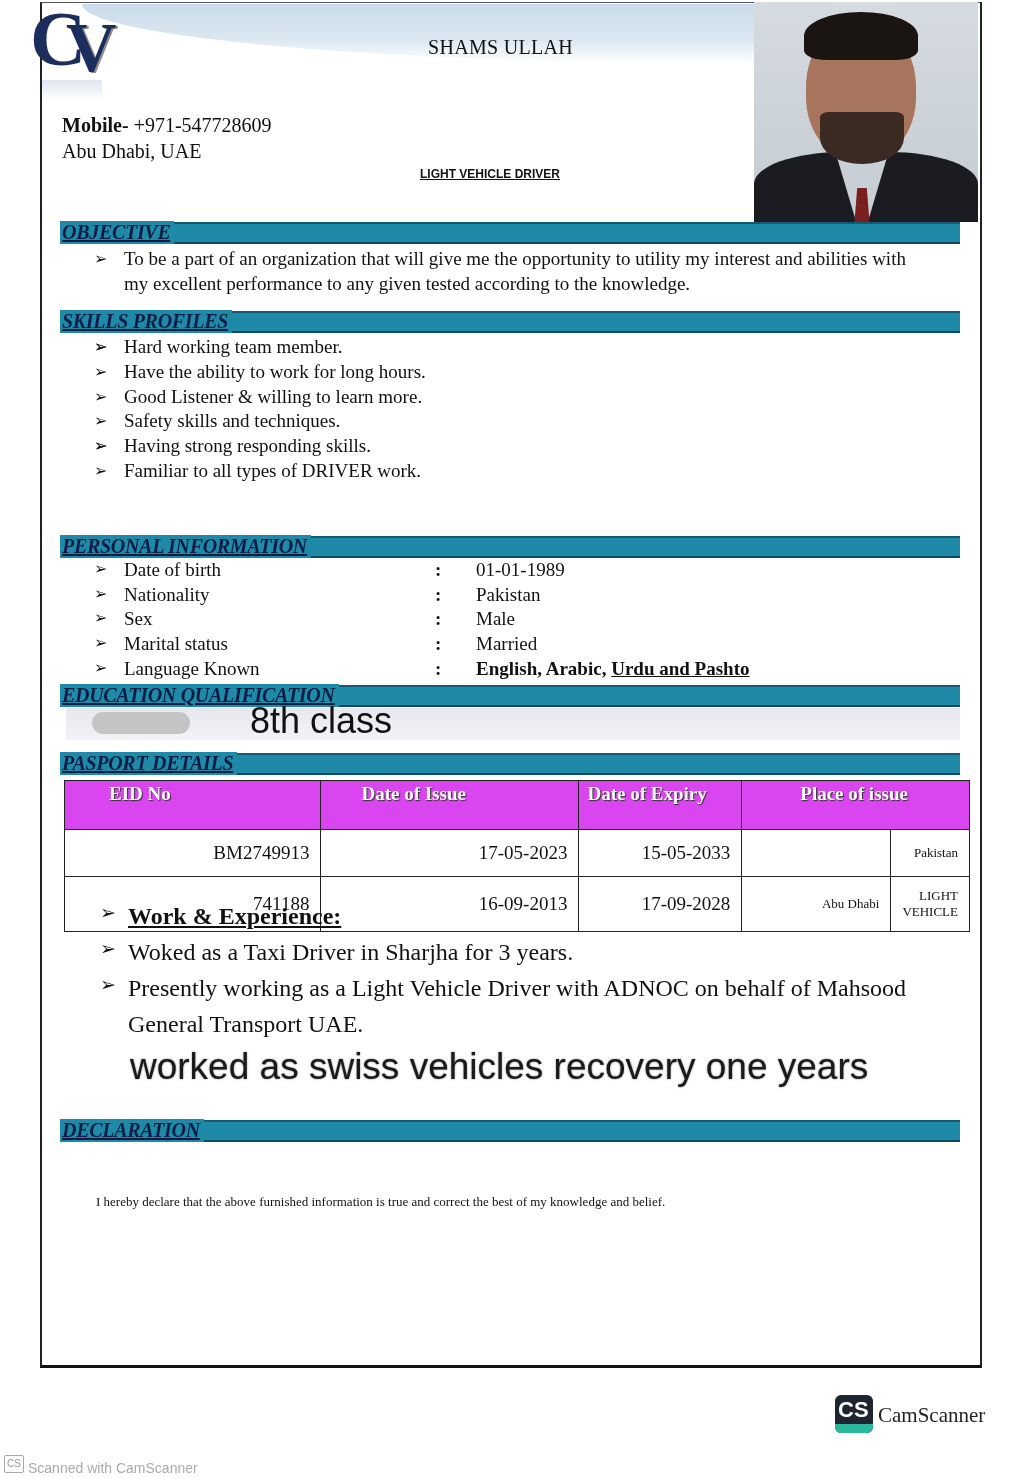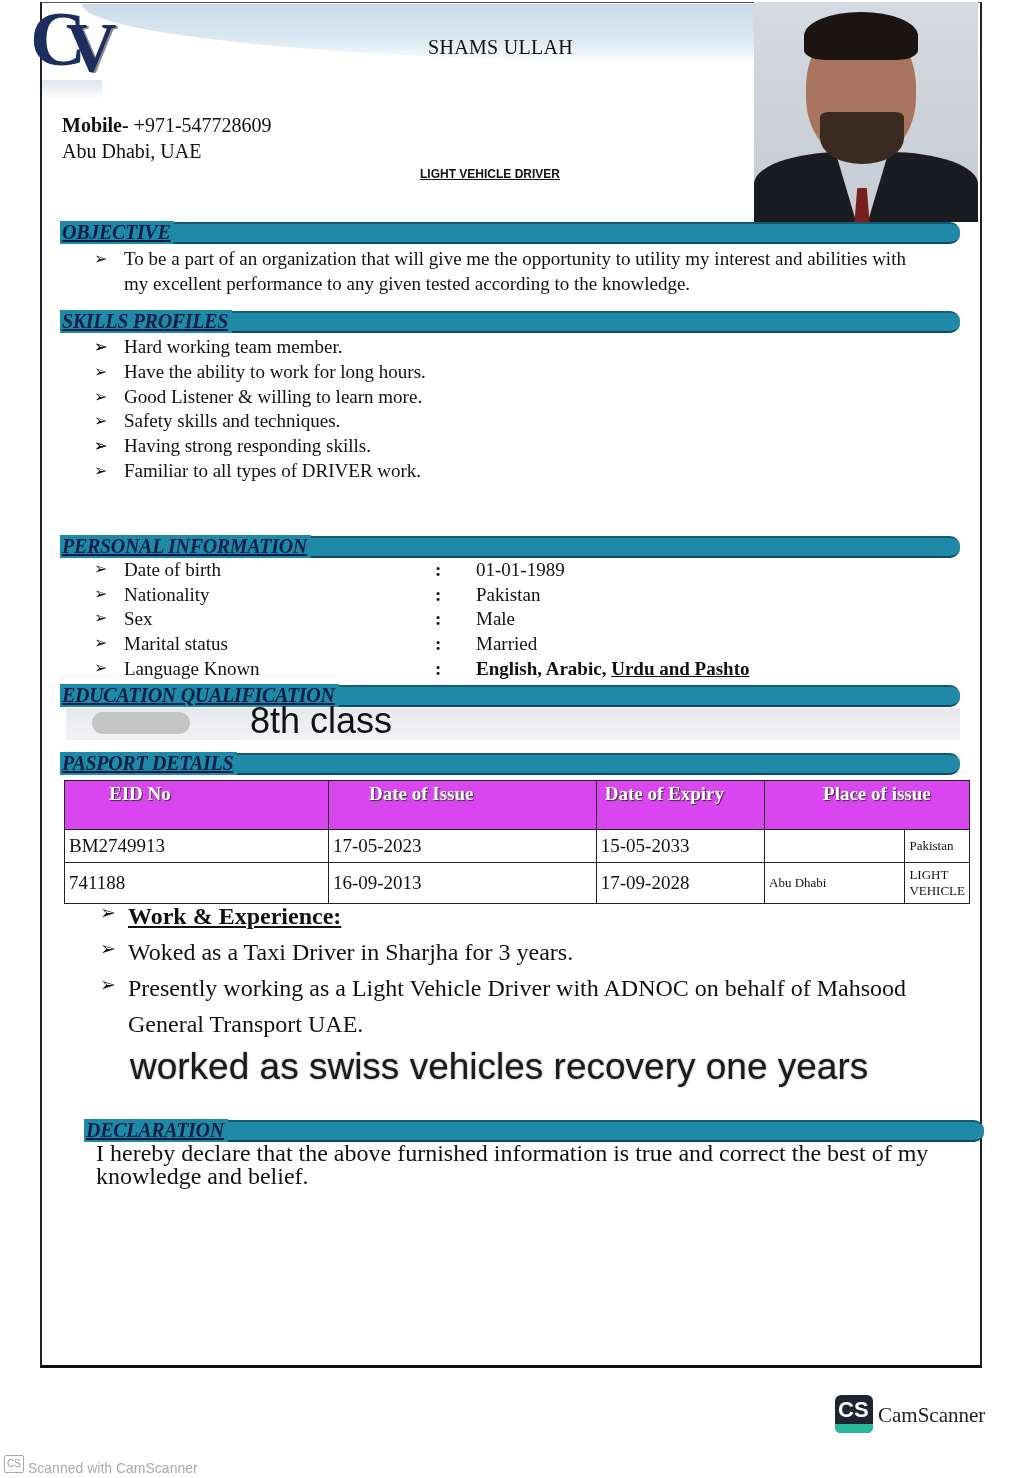--- a/index.html
+++ b/index.html
@@ -15,48 +15,48 @@
   .mobile b { font-weight: bold; }
   .city { position: absolute; left: 62px; top: 140px; font-size: 20px; }
   .job-title { position: absolute; left: 420px; top: 167px; font-family: Liberation Sans, sans-serif; font-size: 12px; font-weight: bold; text-decoration: underline; }
   .photo { position: absolute; left: 754px; top: 2px; width: 224px; height: 220px; background: linear-gradient(180deg, #d5dbe0, #c4cbd1); overflow: hidden; }
   .photo .head { position: absolute; left: 52px; top: 18px; width: 110px; height: 140px; background: #a8745e; border-radius: 48% 48% 45% 45%; }
   .photo .hair { position: absolute; left: 50px; top: 10px; width: 114px; height: 48px; background: #1a1512; border-radius: 50% 50% 20% 20%; }
   .photo .beard { position: absolute; left: 66px; top: 110px; width: 84px; height: 52px; background: #3a2a22; border-radius: 10% 10% 50% 50%; }
   .photo .suit { position: absolute; left: 0; top: 150px; width: 224px; height: 80px; background: #1b1c22; border-radius: 40% 40% 0 0; }
   .photo .shirt { position: absolute; left: 82px; top: 152px; width: 52px; height: 70px; background: #c8cfd6; clip-path: polygon(0 0, 100% 0, 60% 100%, 40% 100%); }
   .photo .tie { position: absolute; left: 100px; top: 186px; width: 16px; height: 40px; background: #7a1f1f; clip-path: polygon(20% 0, 80% 0, 100% 100%, 0 100%); }
-  .section-bar { position: absolute; left: 60px; width: 900px; height: 22px; background: #1e8aa8; border-top: 2px solid #145a73; border-bottom: 2px solid #0f4a60; box-sizing: border-box; border-radius: 10px; }
+  .section-bar { position: absolute; left: 60px; width: 900px; height: 22px; background: #1e8aa8; border-top: 2px solid #145a73; border-bottom: 2px solid #0f4a60; box-sizing: border-box; }
   .section-bar .label { position: absolute; left: 0; top: -3px; padding: 0 4px 0 2px; font-family: "Liberation Serif", serif; font-size: 20px; font-weight: bold; font-style: italic; color: #0b1d45; text-decoration: underline; background: #1e8aa8; letter-spacing: -0.3px; }
   .bullet-list { position: absolute; left: 94px; margin: 0; padding: 0; list-style: none; font-size: 19px; }
   .bullet-list li { position: relative; padding-left: 30px; line-height: 24.8px; }
   .bullet-list li .arrow { position: absolute; left: 0; top: 0; font-size: 16px; }
   .obj-text { position: absolute; left: 94px; top: 246px; width: 820px; font-size: 19px; line-height: 25px; }
   .obj-text .arrow { position: absolute; left: 0; top: 0; font-size: 16px; }
   .obj-text .txt { display: block; padding-left: 30px; }
   .pi-row { position: absolute; left: 94px; width: 760px; font-size: 19px; height: 25px; }
   .pi-row .arrow { position: absolute; left: 0; top: 0; font-size: 16px; }
   .pi-row .k { position: absolute; left: 30px; }
   .pi-row .colon { position: absolute; left: 341px; font-weight: bold; }
   .pi-row .v { position: absolute; left: 382px; }
   .pi-row .v.bold { font-weight: bold; }
   .pi-row .v .ul { text-decoration: underline; }
   .edu-strip { position: absolute; left: 66px; top: 708px; width: 894px; height: 32px; background: linear-gradient(180deg, #e7e7ee, #f3f3f7); }
   .edu-blur { position: absolute; left: 92px; top: 712px; width: 98px; height: 22px; border-radius: 11px; background: #c4c4c4; }
   .edu-text { position: absolute; left: 250px; top: 700px; font-family: Liberation Sans, sans-serif; font-size: 36px; color: #111; }
   table.pass { position: absolute; left: 64px; top: 780px; width: 906px; border-collapse: collapse; font-size: 19px; }
   table.pass th { background: #d946ef; color: #fff; font-weight: bold; font-size: 19px; text-align: left; vertical-align: top; border: 1.5px solid #222; height: 46px; padding: 2px 0 0 0; text-shadow: 1px 1px 1px #333; }
-  table.pass td { border: 1.5px solid #222; text-align: left; height: 24px; padding: 4px; }
+  table.pass td { border: 1.5px solid #222; text-align: right; height: 24px; padding: 11px; }
   table.pass td.small { font-size: 13px; }
   .work { position: absolute; left: 100px; width: 840px; font-size: 24px; }
   .work .arrow { position: absolute; left: 0; top: 3px; font-size: 19px; }
   .work .t { display: block; padding-left: 28px; line-height: 36px; }
   .work .heading { font-weight: bold; text-decoration: underline; }
   .swiss { position: absolute; left: 130px; top: 1046px; font-family: "Liberation Sans", sans-serif; font-size: 37px; color: #1a1a1a; text-shadow: 0 0 2px #777; }
-  .decl-text { position: absolute; left: 96px; top: 1142px; width: 870px; font-size: 24px; line-height: 23px; }
+  .decl-text { position: absolute; left: 96px; top: 1190px; width: 870px; font-size: 13px; line-height: 23px; }
   .cs-logo { position: absolute; left: 835px; top: 1395px; width: 38px; height: 38px; border-radius: 6px; background: #1e2530; overflow: hidden; }
   .cs-logo .cs { position: absolute; left: 3px; top: 2px; font-family: "Liberation Sans", sans-serif; font-weight: bold; font-size: 22px; color: #fff; }
   .cs-logo .band { position: absolute; left: 0; bottom: 0; width: 100%; height: 9px; background: #2ab89a; }
   .cs-name { position: absolute; left: 878px; top: 1403px; font-size: 21px; color: #222; }
   .small-cs { position: absolute; left: 4px; top: 1455px; width: 18px; height: 16px; border: 1px solid #aaa; border-radius: 2px; font-family: "Liberation Sans", sans-serif; font-size: 10px; color: #999; text-align: center; line-height: 16px; }
   .small-cs-text { position: absolute; left: 28px; top: 1460px; font-family: "Liberation Sans", sans-serif; font-size: 14px; color: #aaa; }
 </style>
 </head>
 <body>
 
@@ -186,21 +186,21 @@
 <div class="work" style="top:934px;">
   <span class="arrow">➢</span>
   <span class="t">Woked as a Taxi Driver in Sharjha for 3 years.</span>
 </div>
 <div class="work" style="top:970px;">
   <span class="arrow">➢</span>
   <span class="t">Presently working as a Light Vehicle Driver with ADNOC on behalf of Mahsood General Transport UAE.</span>
 </div>
 <div class="swiss">worked as swiss vehicles recovery one years</div>
 
-<div class="section-bar" style="top:1120px;margin-left:24px;">
+<div class="section-bar" style="top:1120px;">
   <span class="label">DECLARATION</span>
 </div>
 <div class="decl-text">I hereby declare that the above furnished information is true and correct the best of my knowledge and belief.</div>
 
 <div class="cs-logo">
   <span class="cs">CS</span>
   <span class="band"></span>
 </div>
 <div class="cs-name">CamScanner</div>
 <div class="small-cs">CS</div>

